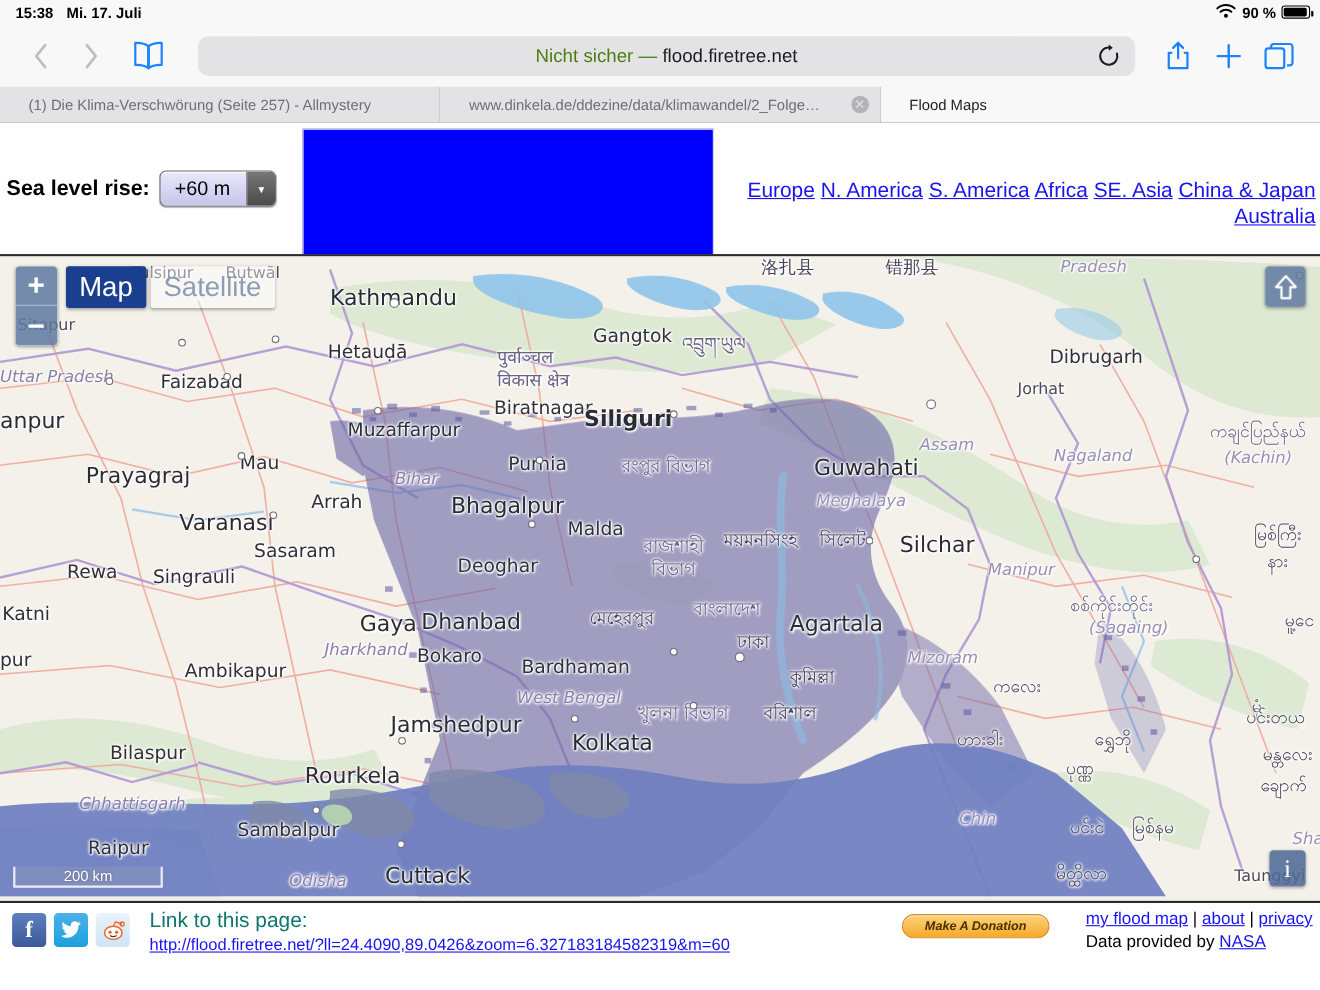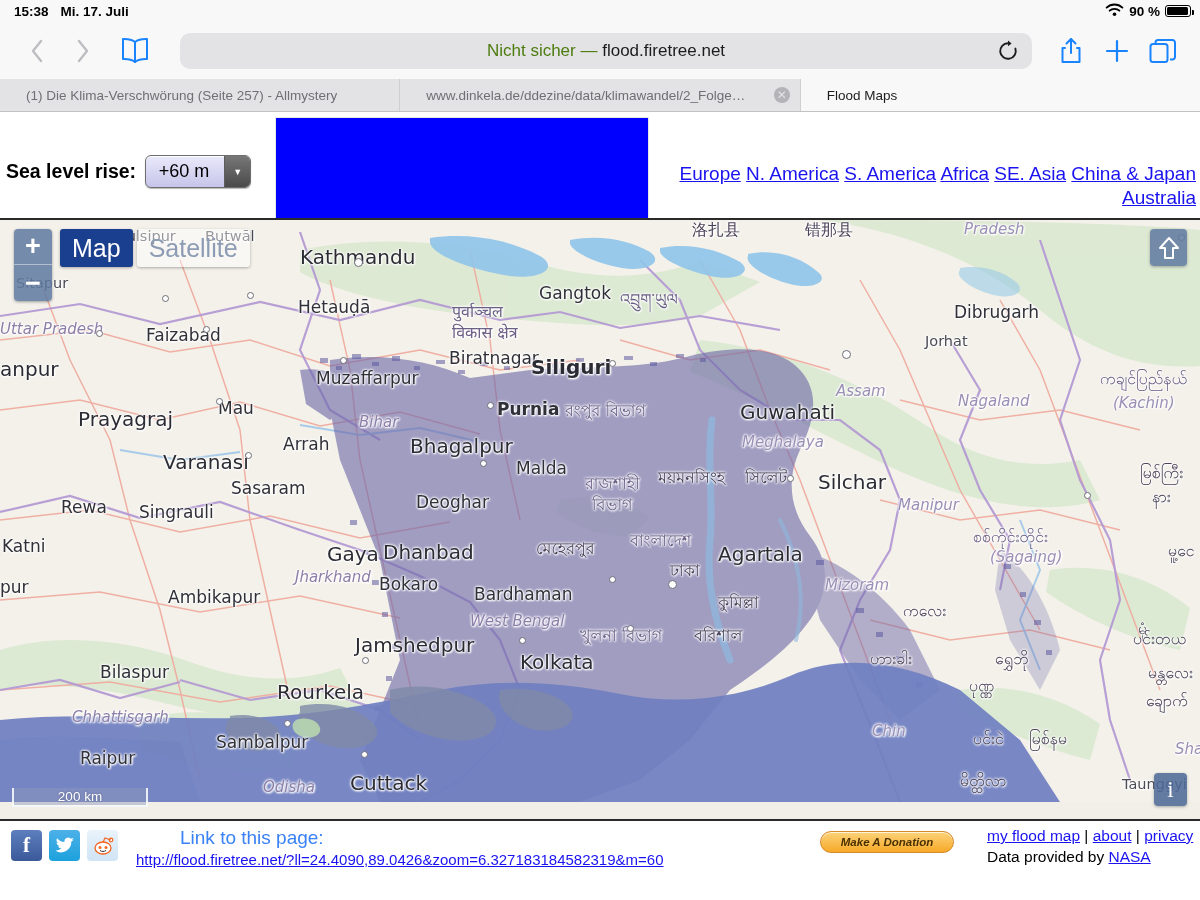--- a/index.html
+++ b/index.html
@@ -101,21 +101,21 @@
 
   
   #page {
     width: 100%; height: 787px;
     background: #ffffff; position: relative;
     display: flex; flex-direction: column;
   }
 
   
   #controls {
-    height: 106px; width: 100%;
+    height: 119px; width: 100%;
     position: relative;
     background: #fff;
     flex: 0 0 auto;
   }
   #slr {
     position: absolute; left: 6px; top: 43px;
     display: flex; align-items: center; gap: 9px;
   }
   #slr .lbl {
     font-size: 19.5px; font-weight: bold; color: #000;
@@ -252,21 +252,21 @@
     width: 31px; height: 31px; border-radius: 4px;
     display: flex; align-items: center; justify-content: center;
     font-weight: bold; color: #fff;
   }
   .sbtn.fb { background: linear-gradient(#5d7fbd, #3b5998); font-family:"Liberation Serif",serif; font-size: 21px; }
   .sbtn.tw { background: linear-gradient(#4cb0e8, #1da1dc); }
   .sbtn.rd { background: linear-gradient(#e9f3fb, #cfe4f5); }
   #linkblock {
     position: absolute; left: 136px; top: 6px;
   }
-  #linkblock .t1 { font-size: 19px; color: #3b82f6; margin-left: 44px; }
+  #linkblock .t1 { font-size: 19px; color: #0f766e; }
   #linkblock a {
     display: block; margin-top: 2px;
     font-size: 15px; color: #1a13f0; text-decoration: underline;
   }
   #donate {
     position: absolute; left: 820px; top: 10px;
     width: 134px; height: 22px; border-radius: 11px;
     background: linear-gradient(#fcd37a, #f7a928);
     border: 1px solid #d4892a;
     display: flex; align-items: center; justify-content: center;
@@ -558,21 +558,21 @@
         <div class="maplabel city" style="left: 218px; top: 178px;">Mau</div>
         <div class="maplabel city2" style="left: 78px; top: 187px;">Prayagraj</div>
         <div class="maplabel city2" style="left: 163px; top: 230px;">Varanasi</div>
         <div class="maplabel city" style="left: 231px; top: 258px;">Sasaram</div>
         <div class="maplabel city" style="left: 61px; top: 277px;">Rewa</div>
         <div class="maplabel city" style="left: 139px; top: 282px;">Singrauli</div>
         <div class="maplabel city" style="left: 2px; top: 316px;">Katni</div>
         <div class="maplabel city2" style="left: 327px; top: 275px; margin-top: 47px;">Gaya</div>
         <div class="maplabel city" style="left: 416px; top: 272px;">Deoghar</div>
         <div class="maplabel city" style="left: 316px; top: 148px;">Muzaffarpur</div>
-        <div class="maplabel city" style="left: 497px; top: 179px; font-weight: bold;">Purnia</div>
+        <div class="maplabel city" style="left: 462px; top: 179px;">Purnia</div>
         <div class="maplabel city" style="left: 449px; top: 128px;">Biratnagar</div>
         <div class="maplabel city2" style="left: 531px; top: 135px; font-weight: bold;">Siliguri</div>
         <div class="maplabel city" style="left: 539px; top: 63px;">Gangtok</div>
         <div class="maplabel city" style="left: 954px; top: 82px;">Dibrugarh</div>
         <div class="maplabel small" style="left: 925px; top: 113px;">Jorhat</div>
         <div class="maplabel city2" style="left: 740px; top: 180px;">Guwahati</div>
         <div class="maplabel state2" style="left: 836px; top: 162px;">Assam</div>
         <div class="maplabel state2" style="left: 958px; top: 172px;">Nagaland</div>
         <div class="maplabel state2" style="left: 742px; top: 213px;">Meghalaya</div>
         <div class="maplabel state2" style="left: 898px; top: 276px;">Manipur</div>

